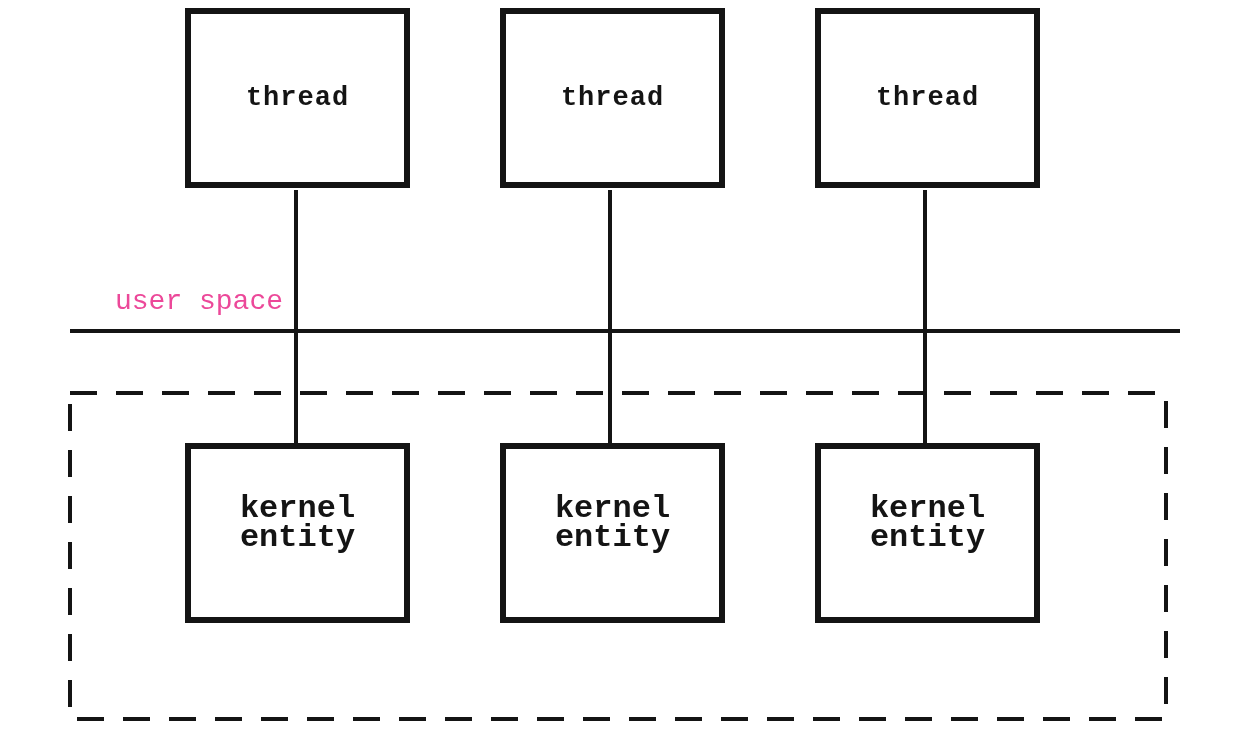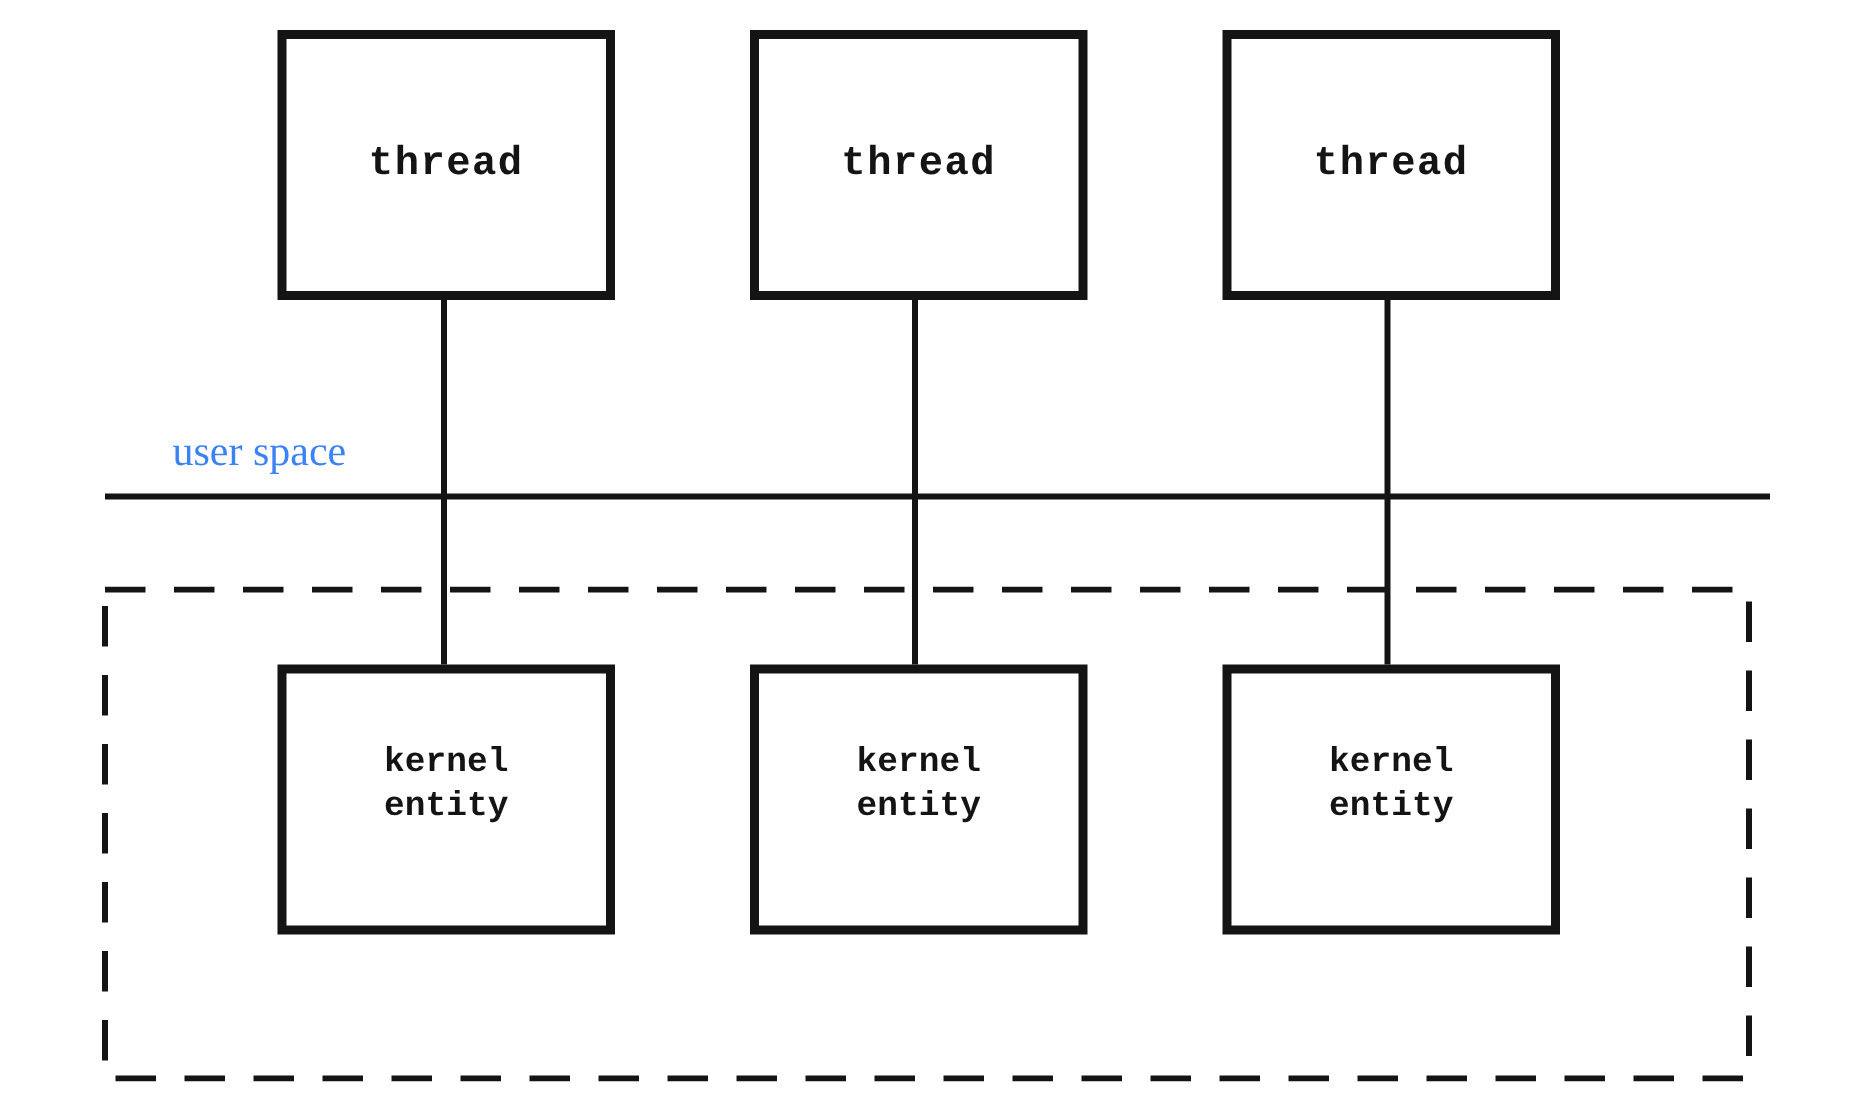--- a/index.html
+++ b/index.html
@@ -20,35 +20,35 @@
     box-sizing: border-box;
     width: 225px;
     height: 180px;
     border: 6px solid #141414;
     background: #ffffff;
     display: flex;
     align-items: center;
     justify-content: center;
     z-index: 3;
   }
-  .thread-box { top: 20px; justify-content: center; }
+  .thread-box { top: 8px; justify-content: center; }
   .entity-box { top: 443px; }
   .mono-label {
     font-family: "Liberation Mono", "DejaVu Sans Mono", monospace;
     font-weight: bold;
     color: #141414;
     text-align: left;
     white-space: pre;
   }
   .thread-box .mono-label {
     font-size: 27px;
     letter-spacing: 1px;
   }
   .entity-box .mono-label {
-    font-size: 23px;
+    font-size: 32px;
     line-height: 29px;
     position: relative;
     top: -10px;
   }
   .connector {
     position: absolute;
     width: 4px;
     height: 255px;
     top: 190px;
     background: #141414;
@@ -58,23 +58,23 @@
     position: absolute;
     left: 70px;
     top: 329px;
     width: 1110px;
     height: 4px;
     background: #141414;
     z-index: 1;
   }
   .space-label {
     position: absolute;
-    font-family: Liberation Serif, serif;
+    font-family: Liberation Mono, monospace;
     font-size: 28px;
-    color: #3b82f6;
+    color: #ec4899;
     white-space: nowrap;
     z-index: 4;
   }
   .user-space-label   { left: 115px; top: 286px; }
   .kernel-space-label { left: 115px; top: 343px; }
   .scheduler-label    { left: 124px; top: 656px; }
   .scheduler-rect-svg {
     position: absolute;
     left: 68px;
     top: 391px;

